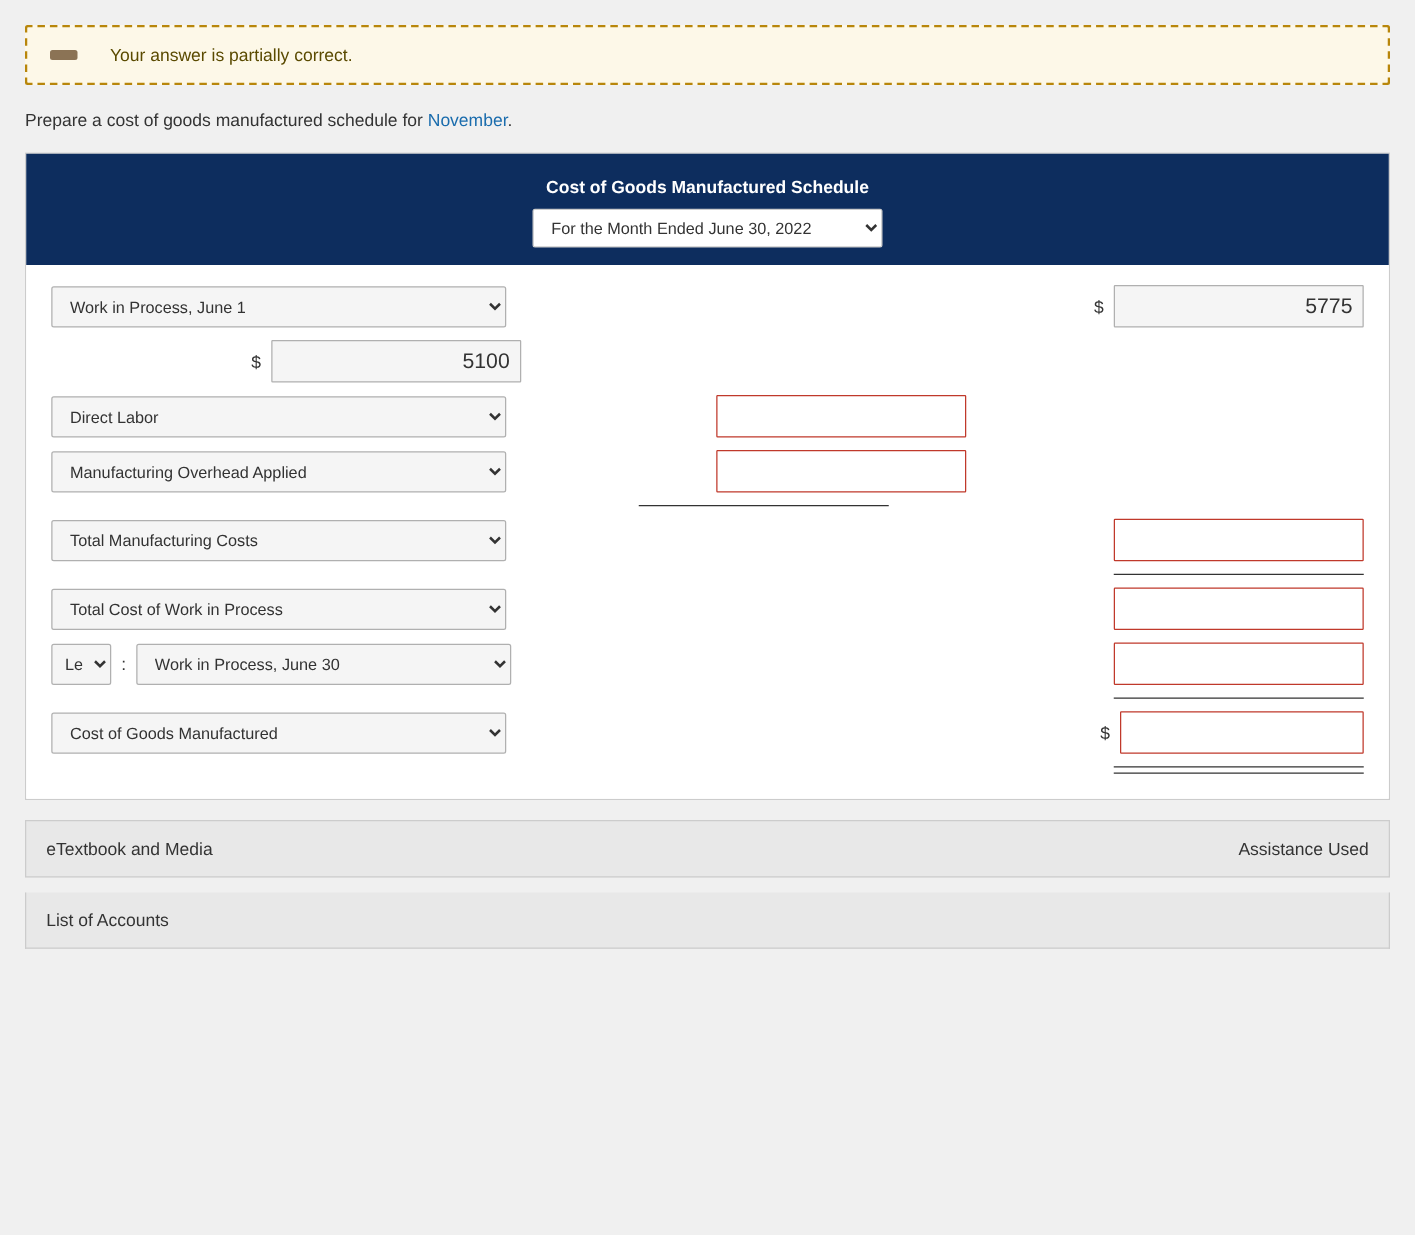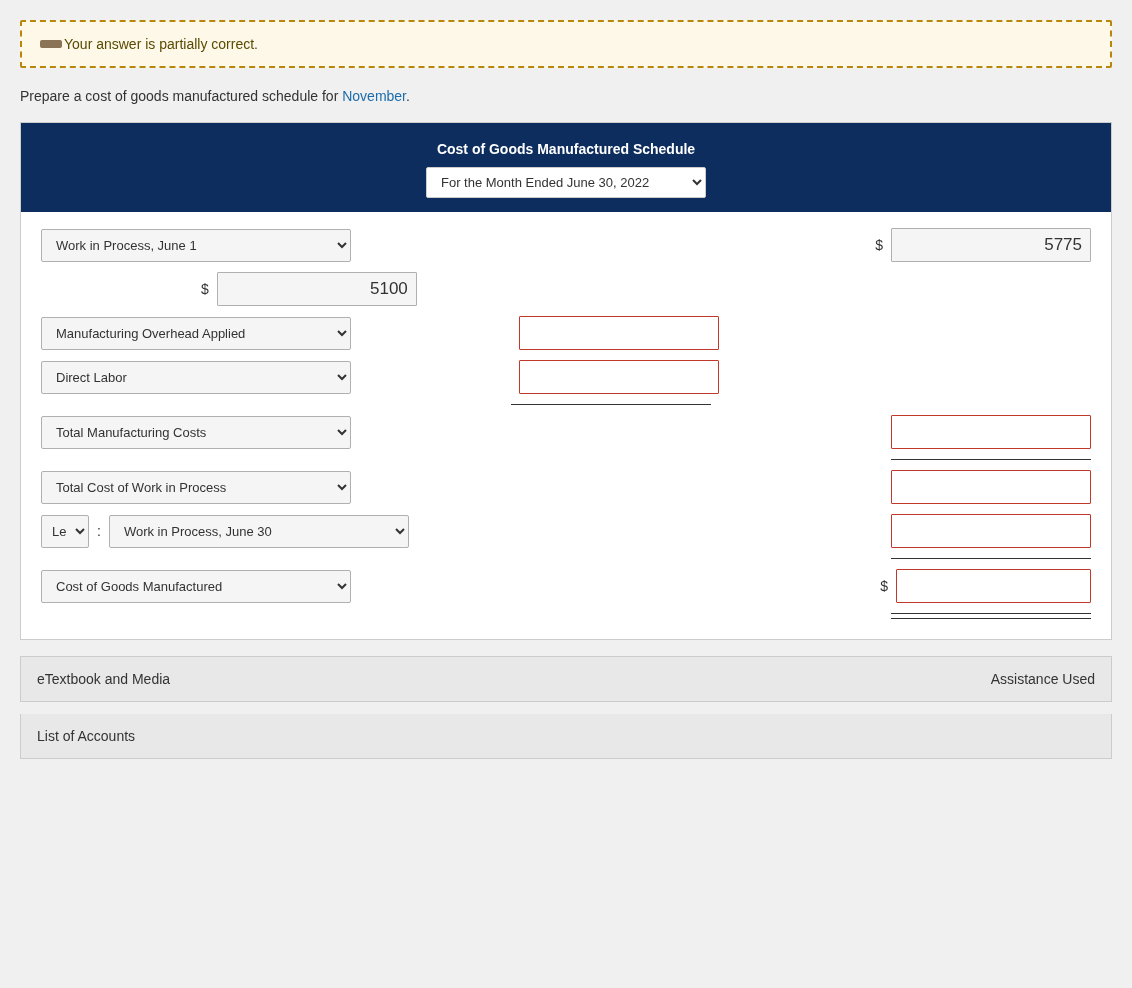--- a/index.html
+++ b/index.html
@@ -17,21 +17,21 @@
     }
 
     
     .alert-box {
       border: 2px dashed #b8860b;
       background: #fdf8e8;
       padding: 14px 18px;
       margin-bottom: 20px;
       display: flex;
       align-items: center;
-      gap: 2px;
+      gap: 26px;
       border-radius: 2px;
     }
     .alert-icon {
       display: inline-block;
       width: 22px;
       height: 8px;
       background: #8B7355;
       border-radius: 2px;
       flex-shrink: 0;
     }
@@ -95,21 +95,21 @@
       background: white;
     }
 
     
     .row-item {
       display: flex;
       align-items: center;
       margin-bottom: 10px;
     }
     .row-label-select {
-      width: 310px;
+      width: 364px;
       flex-shrink: 0;
     }
     .label-select {
       background: #f5f5f5;
       border: 1px solid #b0b0b0;
       padding: 7px 10px;
       font-size: 13px;
       width: 100%;
       cursor: pointer;
       color: #333;
@@ -265,33 +265,33 @@
       <div class="row-item">
         <span class="dollar-sign" style="margin-left:160px;">$</span>
         <div class="input-col1">
           <input type="text" class="value-input has-value" value="5100" style="">
         </div>
       </div>
 
       <div class="row-item">
         <div class="row-label-select">
           <select class="label-select">
-            <option>Manufacturing Overhead Applied</option>
+            <option>Direct Labor</option>
           </select>
         </div>
         <span class="dollar-sign dollar-sign-hidden" style="margin-left:160px;"></span>
         <div class="input-col1">
           <input type="text" class="value-input error-border" value="" style="">
         </div>
       </div>
 
       <div class="row-item">
         <div class="row-label-select">
           <select class="label-select">
-            <option>Direct Labor</option>
+            <option>Manufacturing Overhead Applied</option>
           </select>
         </div>
         <span class="dollar-sign dollar-sign-hidden" style="margin-left:160px;"></span>
         <div class="input-col1">
           <input type="text" class="value-input error-border" value="" style="">
         </div>
       </div>
 
       <div style="display:flex; margin-bottom:10px;">
         <div style="width:310px; flex-shrink:0;"></div>

